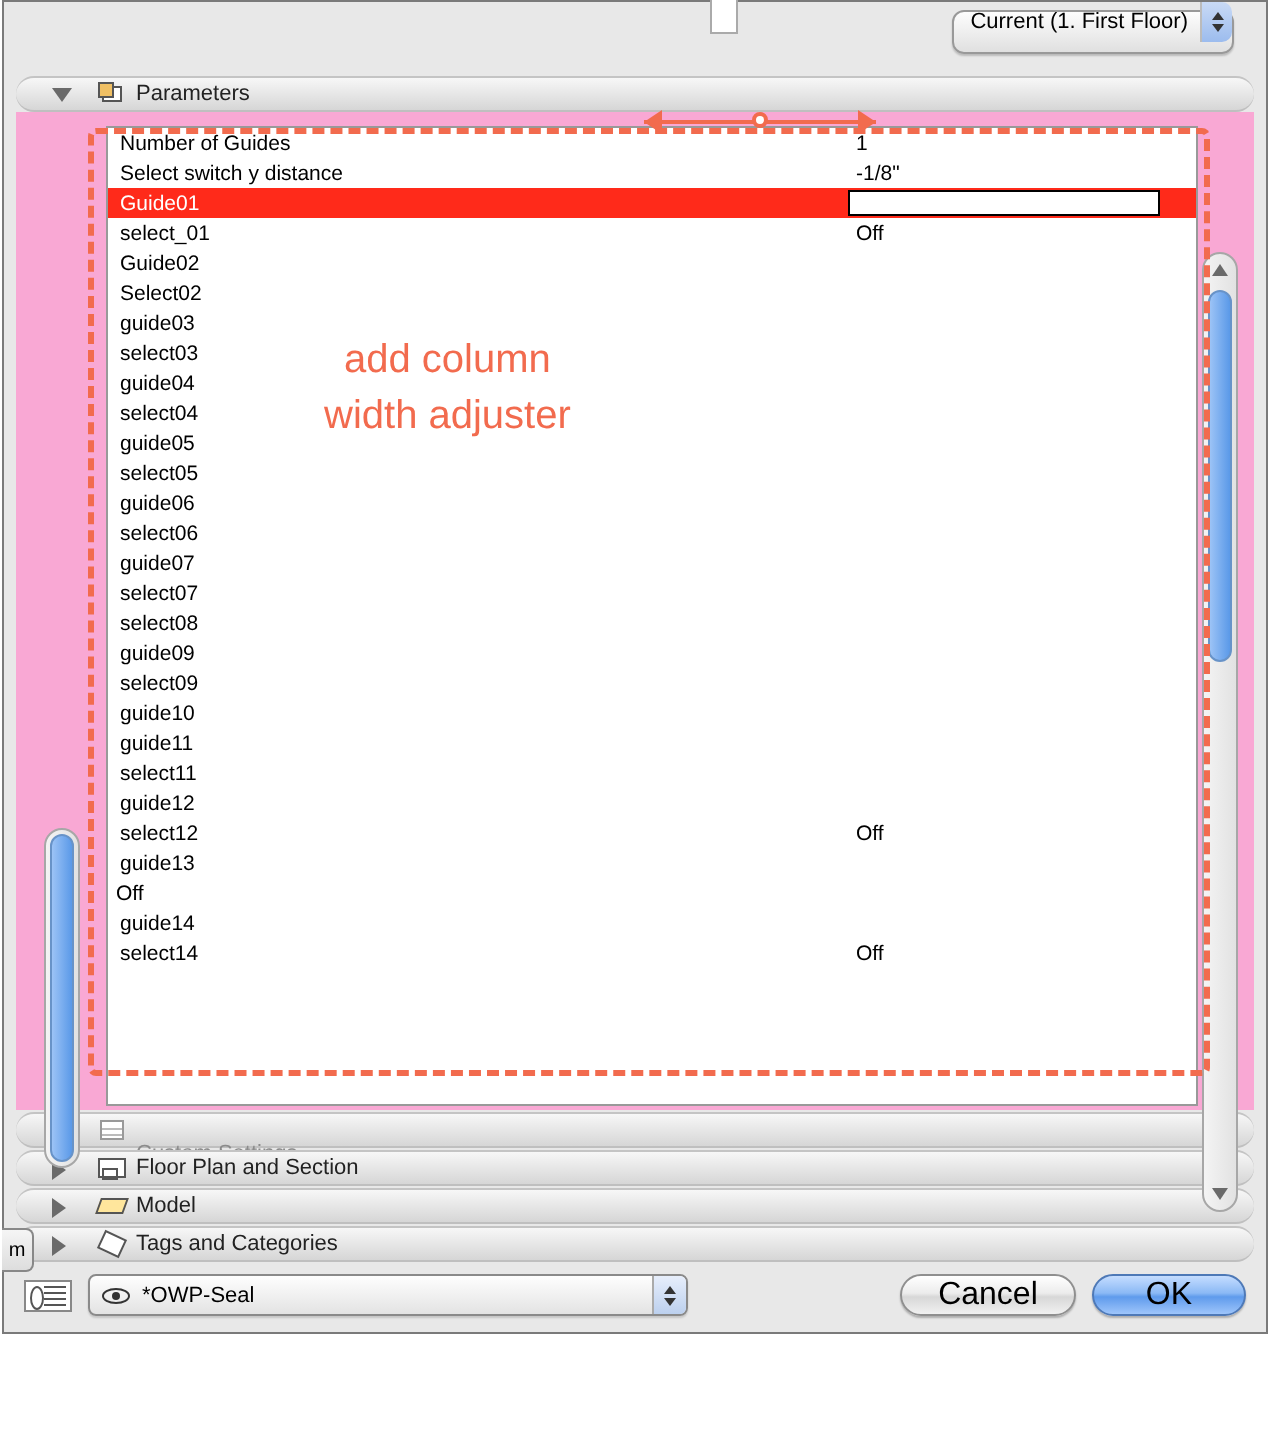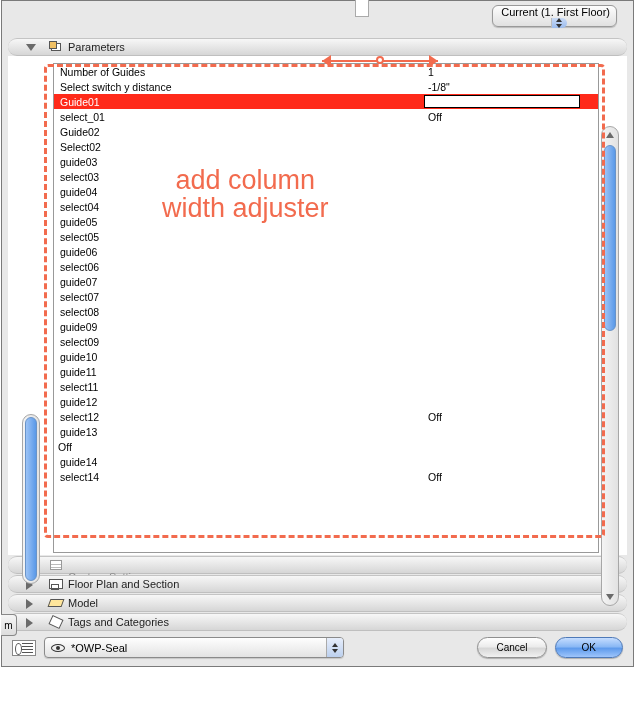--- a/index.html
+++ b/index.html
@@ -1,20 +1,20 @@
 <!DOCTYPE html>
 <html><head>
 <meta charset="utf-8">
 <style>
   * { box-sizing: border-box; font-family: "Lucida Grande", "Helvetica Neue", Arial, sans-serif; }
   body { margin:0; padding:0; background:#fff; width:635px; font-size:11px; color:#000; }
   .outer { border:1px solid #7a7a7a; width:633px; margin:0 0 0 1px; background:#e8e8e8; position:relative; }
   .topbar { height:36px; position:relative; background:#e8e8e8; }
   .small-swatch { position:absolute; left:353px; top:-4px; width:14px; height:20px; border:1px solid #aaa; background:#fff; }
-  .dropdown-current { position:absolute; right:16px; top:4px; height:22px; border-radius:6px; background:linear-gradient(#fdfdfd,#e0e0e0); border:1px solid #999; display:flex; align-items:center; padding:0 0 10px 8px; box-shadow:0 1px 1px rgba(0,0,0,0.2);flex-direction:column;}
+  .dropdown-current { position:absolute; right:16px; top:4px; height:22px; border-radius:6px; background:linear-gradient(#fdfdfd,#e0e0e0); border:1px solid #999; display:flex; align-items:center; padding:0 0 10px 8px; box-shadow:0 1px 1px rgba(0,0,0,0.2);}
   .dropdown-current .val { padding-right:6px;}
   .dropdown-current .dd-arrows { width:16px; height:20px; border-left:1px solid #bbb; background:linear-gradient(#c9daf5,#9cbcee); border-radius:0 5px 5px 0; display:flex; flex-direction:column; align-items:center; justify-content:center; }
   .dd-arrows::before, .dd-arrows::after { content:""; width:0;height:0;border-left:3px solid transparent;border-right:3px solid transparent; }
   .dd-arrows::before { border-bottom:4px solid #333; margin-bottom:2px;}
   .dd-arrows::after  { border-top:4px solid #333; }
   
   .section-header { height:18px; display:flex; align-items:center; gap:8px; padding:0 0 0 60px; position:relative;
     background:linear-gradient(#f7f7f7,#d6d6d6); border-top:1px solid #c4c4c4; border-bottom:1px solid #bfbfbf;
     border-radius:10px 10px 10px 10px; margin:1px 6px 0 6px;}
   .section-header.small { height:18px;}
@@ -31,28 +31,28 @@
   .ic-custom::before{top:3px;} .ic-custom::after{top:6px;}
   .ic-floor{width:14px;height:10px;border:1px solid #555;background:#fff;position:relative;}
   .ic-floor::before{content:"";position:absolute;left:1px;top:4px;width:6px;height:4px;border:1px solid #555;}
   .ic-model{width:14px;height:8px;border:1px solid #555;background:#ffe69c;transform:skewX(-20deg);}
   .ic-list{width:12px;height:10px;position:relative;}
   .ic-list::before,.ic-list::after{content:"";position:absolute;left:3px;width:8px;height:1px;background:#555;}
   .ic-list::before{top:3px;} .ic-list::after{top:7px;}
   .ic-list span{position:absolute;left:0;width:2px;height:2px;background:#555;}
   .ic-tag{width:12px;height:10px;border:1px solid #555;background:#fff;transform:rotate(25deg);}
   
-  .params-area { margin:0 6px; padding:4px 0 2px 0; background:#ffffff; position:relative; }
+  .params-area { margin:0 6px; padding:4px 0 2px 0; background:#f9a8d4; position:relative; }
   .annotation-box { position:absolute; left:42px; right:28px; top:63px; bottom:128px; border:3px dashed #f26b4e; border-radius:4px; pointer-events:none; z-index:5;}
   .arrow-adj { position:absolute; top:54px; left:320px; width:116px; height:12px; z-index:6; pointer-events:none;}
   .arrow-adj .line{position:absolute;top:5px;left:0;right:0;height:2px;background:#f26b4e;}
   .arrow-adj .hl{position:absolute;left:0;top:0;width:0;height:0;border-top:6px solid transparent;border-bottom:6px solid transparent;border-right:9px solid #f26b4e;}
   .arrow-adj .hr{position:absolute;right:0;top:0;width:0;height:0;border-top:6px solid transparent;border-bottom:6px solid transparent;border-left:9px solid #f26b4e;}
   .arrow-adj .cir{position:absolute;left:54px;top:1px;width:8px;height:8px;border:2px solid #f26b4e;border-radius:50%;background:#fff;}
-  .annot-text{position:absolute; top:165px; left:160px; z-index:6; color:#f26b4e; font-size:27px; font-weight:500; line-height:28px; pointer-events:none; text-align:center;}
+  .annot-text{position:absolute; top:165px; left:160px; z-index:6; color:#f26b4e; font-size:20px; font-weight:500; line-height:28px; pointer-events:none; text-align:center;}
   .table-wrap { margin:3px 28px 0 45px; border:1px solid #999; background:#fff; position:relative; height:490px; overflow:hidden;}
   .table-inner { position:absolute; inset:0; overflow:hidden;}
   .row { display:flex; height:15px; align-items:center; font-size:10.5px;}
   .row .c1 { flex:0 0 370px; padding-left:6px; white-space:nowrap; overflow:hidden;}
   .row .c2 { flex:1 1 auto; padding-left:4px; white-space:nowrap;}
   .row.selected{ background:#ff2a1a; color:#fff;}
   .row.selected .c2 { background:#ff2a1a; padding:0;}
   .row.selected .edit-box{ background:#fff; border:1px solid #000; height:13px; margin:0 18px 0 0;}
   .scrollbar-v-outer{position:absolute;right:8px;top:70px;width:18px;height:480px;border:1px solid #a7a7a7;border-radius:9px;background:linear-gradient(to right,#f4f4f4,#e2e2e2);z-index:4;}
   .sb-arrow{position:absolute;left:0;width:100%;height:16px;display:flex;align-items:center;justify-content:center;}
@@ -68,21 +68,21 @@
   .bb-icon{width:24px;height:16px;border:1px solid #888;background:#fff;position:relative;}
   .bb-icon::before{content:"";position:absolute;inset:2px 2px 2px 9px;background:repeating-linear-gradient(#555,#555 1px,transparent 1px,transparent 3px);}
   .bb-icon::after{content:"";position:absolute;left:2px;top:2px;width:5px;height:10px;border:1px solid #555;border-radius:50%;}
   .bb-select{flex:0 0 300px;height:21px;border:1px solid #8a8a8a;border-radius:4px;background:linear-gradient(#fefefe,#e3e3e3);display:flex;align-items:center;padding:0 0 0 6px;position:relative;box-shadow:0 1px 1px rgba(0,0,0,0.15);}
   .bb-select .eye{width:14px;height:8px;border:1px solid #333;border-radius:50% 50% 50% 50%;margin-right:6px;position:relative;}
   .bb-select .eye::after{content:"";position:absolute;left:4px;top:1px;width:4px;height:4px;background:#333;border-radius:50%;}
   .bb-select .dd2{position:absolute;right:0;top:0;bottom:0;width:17px;border-left:1px solid #aaa;background:linear-gradient(#e7eefb,#bcd0ee);border-radius:0 3px 3px 0;display:flex;flex-direction:column;align-items:center;justify-content:center;}
   .bb-select .dd2::before,.bb-select .dd2::after{content:"";width:0;height:0;border-left:3px solid transparent;border-right:3px solid transparent;}
   .bb-select .dd2::before{border-bottom:4px solid #333;margin-bottom:2px;} .bb-select .dd2::after{border-top:4px solid #333;}
   .spacer{flex:1 1 auto;}
-  .mac-btn{height:21px;padding:0 18px;border-radius:11px;border:1px solid #8f8f8f;background:linear-gradient(#ffffff,#ececec 45%,#d7d7d7 55%,#f1f1f1);box-shadow:0 1px 1px rgba(0,0,0,0.25);font-size:10px;display:flex;align-items:center;}
+  .mac-btn{height:21px;padding:0 18px;border-radius:11px;border:1px solid #8f8f8f;background:linear-gradient(#ffffff,#ececec 45%,#d7d7d7 55%,#f1f1f1);box-shadow:0 1px 1px rgba(0,0,0,0.25);font-size:16px;display:flex;align-items:center;}
   .mac-btn.primary{background:linear-gradient(#c5ddff,#8bb9f5 45%,#5f9bec 55%,#9ec5fb);border-color:#4e79b7;color:#000;padding:0 26px;}
   
   .left-tab{position:absolute; left:-1px; bottom:30px; width:16px; height:22px; border:1px solid #888; border-left:none; border-radius:0 4px 4px 0; background:linear-gradient(#f5f5f5,#ddd); font-size:10px; display:flex; align-items:center; justify-content:center;}
 </style>
 </head>
 <body>
 
 <div class="outer">
 
   <div class="topbar">

